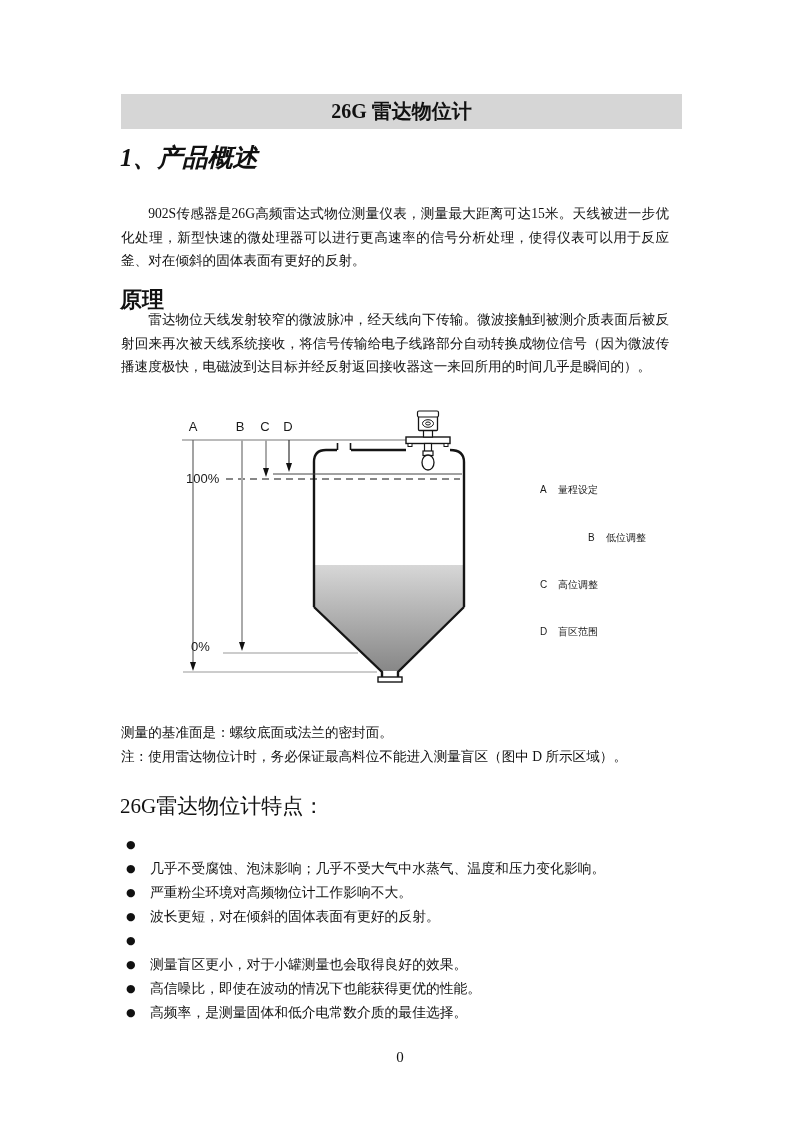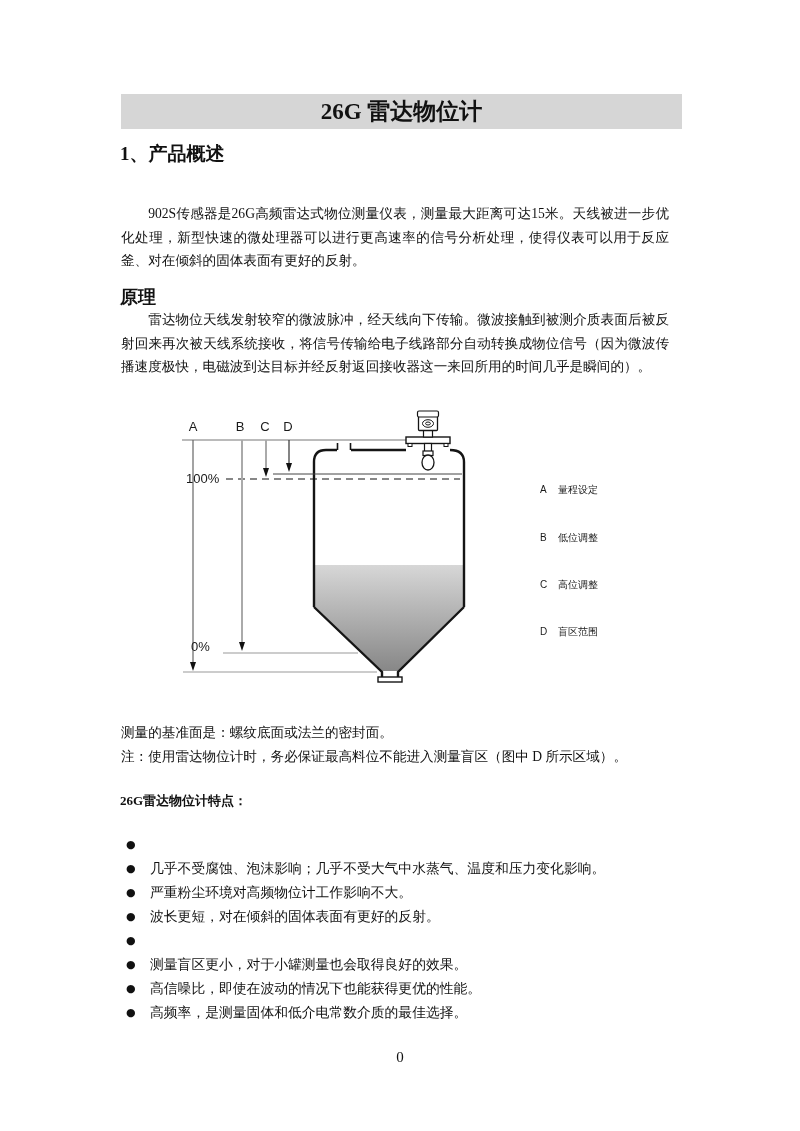--- a/index.html
+++ b/index.html
@@ -4,25 +4,25 @@
 <style>
   html,body{margin:0;padding:0;background:#ffffff;}
   .page{
     position:relative;width:800px;height:1131px;background:#ffffff;overflow:hidden;
     font-family:"Liberation Serif","DejaVu Serif",serif;color:#111;
   }
   .abs{position:absolute;}
   
   .banner{
     left:121px;top:94px;width:561px;height:35px;background:#d6d6d6;
-    text-align:center;line-height:35px;font-size:23px;font-weight:bold;
+    text-align:center;line-height:35px;font-size:20px;font-weight:bold;
   }
-  .h1{left:120px;top:141px;width:560px;font-size:19px;font-weight:bold;}
-  .h2{left:120px;top:285px;width:560px;font-size:18px;font-weight:bold;}
-  .h3{left:120px;top:792px;width:560px;font-size:13px;font-weight:bold;}
+  .h1{left:120px;top:141px;width:560px;font-size:25px;font-weight:bold;font-style:italic;}
+  .h2{left:120px;top:285px;width:560px;font-size:22px;font-weight:bold;}
+  .h3{left:120px;top:792px;width:560px;font-size:21px;font-weight:normal;}
   .para{
     left:121px;width:548px;font-size:13.6px;line-height:23.5px;
     text-align:justify;text-align-last:left;text-indent:2em;
   }
   .para1{top:202px;}
   .para2{top:308px;}
   .noteline{left:121px;width:560px;font-size:13.6px;line-height:23.5px;}
   .note1{top:721px;}
   .note2{top:745px;}
   
@@ -125,21 +125,21 @@
     <span class="abs diaglabel axis-label" style="left:240px;">B</span>
     <span class="abs diaglabel axis-label" style="left:265px;">C</span>
     <span class="abs diaglabel axis-label" style="left:288px;">D</span>
 
     <span class="abs diaglabel pct pct100">100%</span>
     <span class="abs diaglabel pct pct0">0%</span>
 
     <span class="abs diaglabel legend-item" style="top:483px;">
       <span class="lk">A</span><span class="ll">量程设定</span>
     </span>
-    <span class="abs diaglabel legend-item" style="top:531px;">
+    <span class="abs diaglabel legend-item" style="top:531px;margin-left:48px;">
       <span class="lk">B</span><span class="ll">低位调整</span>
     </span>
     <span class="abs diaglabel legend-item" style="top:578px;">
       <span class="lk">C</span><span class="ll">高位调整</span>
     </span>
     <span class="abs diaglabel legend-item" style="top:625px;">
       <span class="lk">D</span><span class="ll">盲区范围</span>
     </span>
   </div>
 

